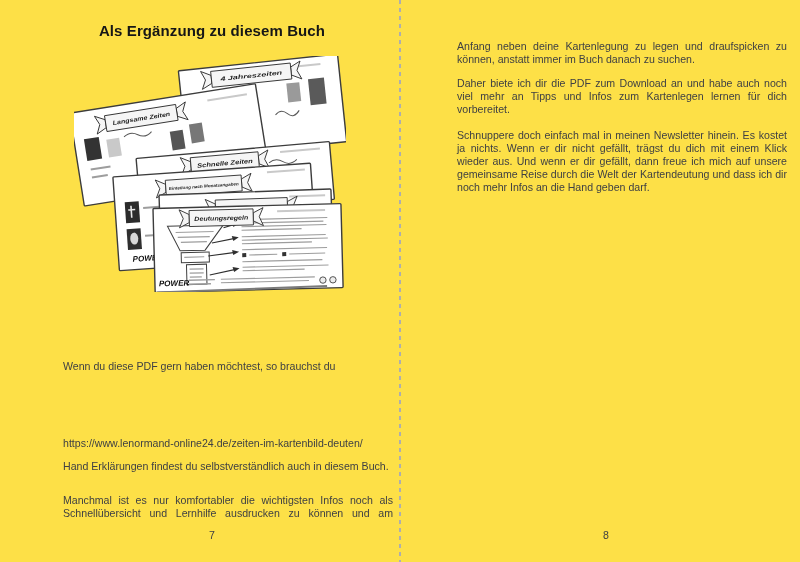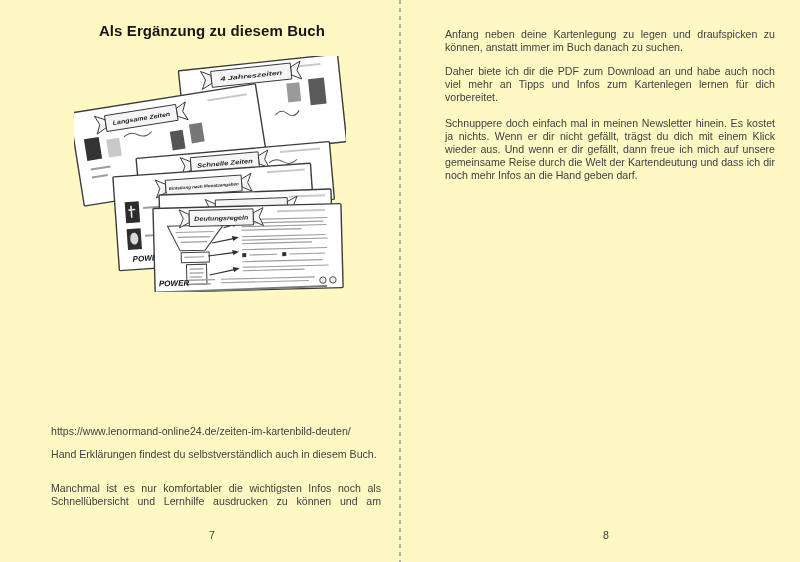--- a/index.html
+++ b/index.html
@@ -1,34 +1,34 @@
 <!DOCTYPE html>
 <html><head>
 <meta charset="utf-8">
 <style>
   html,body{margin:0;padding:0;}
   body{
     width:800px;height:562px;background:#ffffff;
     font-family:"Liberation Sans",sans-serif;color:#3f4043;
   }
-  .spread{position:relative;width:800px;height:562px;background:#fef9c3;overflow:hidden;}
+  .spread{position:relative;width:800px;height:562px;background:#fde047;overflow:hidden;}
   .divider{
     position:absolute;left:399px;top:0;width:2px;height:562px;
     background:repeating-linear-gradient(to bottom,#aeaeae 0 4px,transparent 4px 8px);
   }
   .page{position:absolute;top:0;height:562px;}
   .page.left{left:47px;width:330px;}
   .page.right{left:441px;width:330px;}
   .title{
     position:absolute;top:22px;left:0;width:100%;margin:0;
     text-align:center;font-size:15px;font-weight:bold;color:#161616;letter-spacing:.1px;
   }
   .illus{position:absolute;top:56px;left:27px;width:272px;height:236px;}
   .para{
-    position:absolute;left:0;width:330px;margin:4px;
+    position:absolute;left:0;width:330px;margin:16px;
     font-size:10.6px;line-height:13px;text-align:justify;color:#3f4043;
   }
   .para.lastjust{text-align-last:justify;}
   .para.plain{text-align:left;}
   .pagenum{position:absolute;top:529px;left:0;width:100%;text-align:center;font-size:10.6px;color:#3f4043;}
   
   .sheet{fill:#ffffff;stroke:#3c3c3c;stroke-width:1.4;}
   .ribbon{fill:#f5f5f5;stroke:#2e2e2e;stroke-width:.9;}
   .bannertext{font-size:6px;text-anchor:middle;fill:#1d1d1d;font-style:italic;font-weight:bold;font-family:"Liberation Sans",sans-serif;}
   .bannertext.small{font-size:4.2px;}
@@ -206,20 +206,21 @@
             <path class="ribbon" d="M32,-4 L42,-9 L38,0 L42,9 L32,4 Z"></path>
             <rect class="ribbon" x="-32" y="-8" width="64" height="16"></rect>
             <text class="bannertext" y="2.5" textLength="54" lengthAdjust="spacingAndGlyphs">Deutungsregeln</text>
           </g>
         </g>
       </svg>
     </div>
 
 
     <div class="para" style="top:344px">
+      <div>Wenn du diese PDF gern haben möchtest, so brauchst du</div>
     </div>
 
     <p class="para plain" style="top:421px">https://www.lenormand-online24.de/zeiten-im-kartenbild-deuten/</p>
 
     <p class="para" style="top:444px">Hand Erklärungen findest du selbstverständlich auch in diesem Buch.</p>
 
     <p class="para lastjust" style="top:478px">Manchmal ist es nur komfortabler die wichtigsten Infos noch als Schnellübersicht und Lernhilfe ausdrucken zu können und am</p>
 
     <div class="pagenum">7</div>
   </div>

